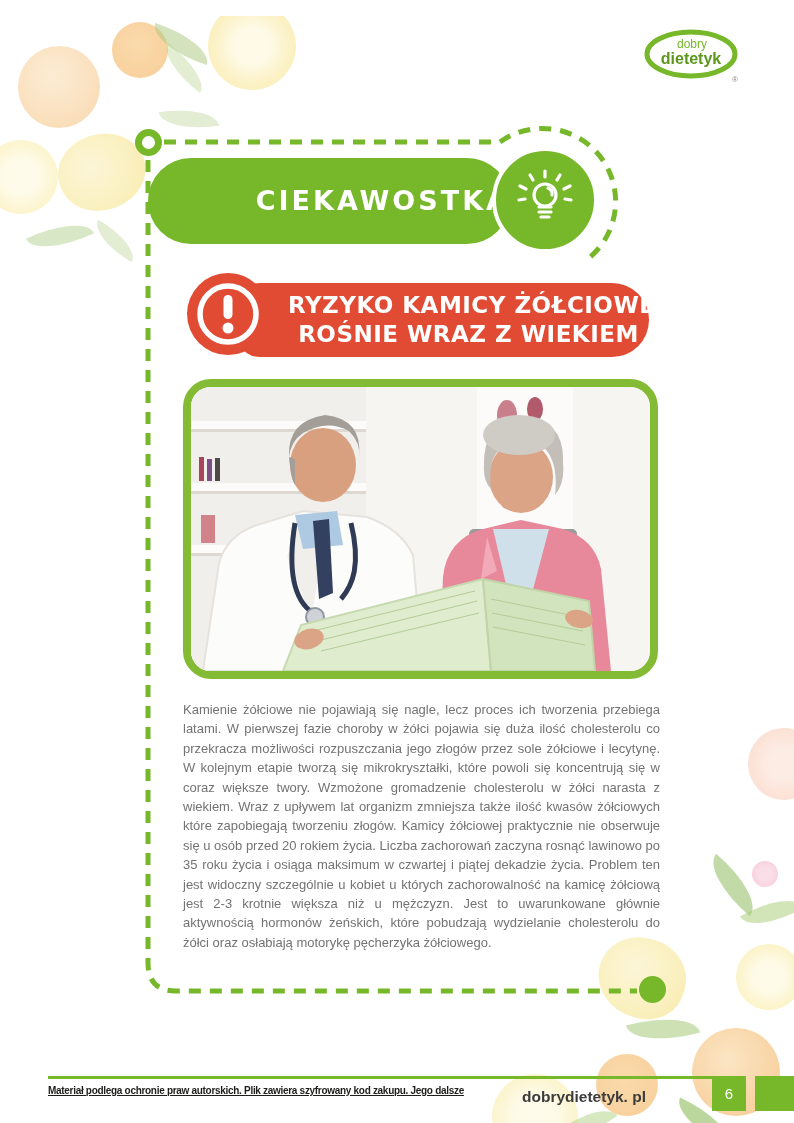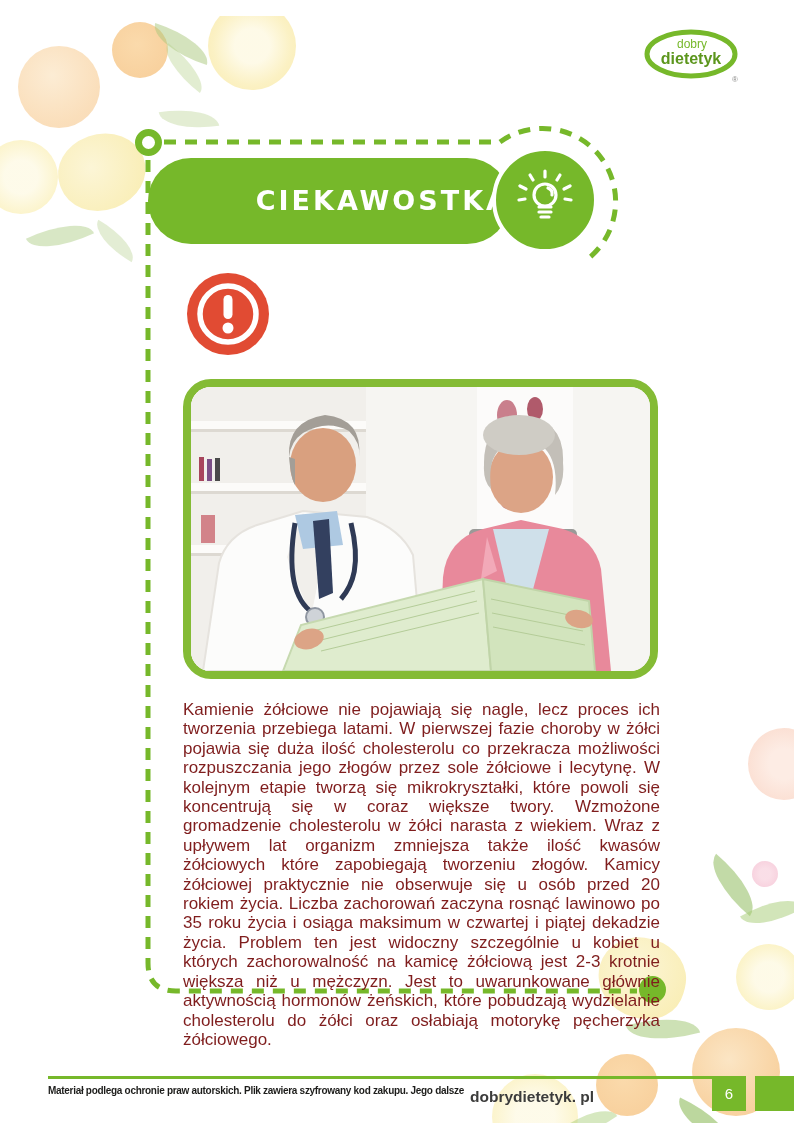--- a/index.html
+++ b/index.html
@@ -63,26 +63,26 @@
     background:#e14b33; border-radius:50%;
   }
   
   .photo-frame {
     position:absolute; left:183px; top:363px; width:475px; height:300px; z-index:2;
     border:8px solid #84bb35; border-radius:28px; overflow:hidden; background:#f5f4f2;
   }
   
   .article {
     position:absolute; left:183px; top:684px; width:477px; z-index:2;
-    color:#7f1d1d; font-size:17px; line-height:19.4px; text-align:justify;
+    color:#737373; font-size:13px; line-height:19.4px; text-align:justify;
   }
   
   .footer-line { position:absolute; left:48px; top:1060px; width:664px; height:3px; background:#76b82a; z-index:3; }
-  .legal { position:absolute; left:48px; top:1067px; z-index:3; color:#1d1d1b; font-weight:700; font-size:10px; letter-spacing:-0.3px; line-height:16px; white-space:nowrap; }
-  .site { position:absolute; left:470px; top:1072px; width:228px; text-align:left; z-index:3; color:#3c3c3b; font-weight:700; font-size:15.5px; }
+  .legal { position:absolute; left:48px; top:1067px; z-index:3; color:#1d1d1b; font-weight:700; font-size:10px; letter-spacing:-0.3px; line-height:16px; white-space:nowrap;text-decoration:underline; }
+  .site { position:absolute; left:470px; top:1072px; width:228px; text-align:center; z-index:3; color:#3c3c3b; font-weight:700; font-size:15.5px; }
   .pagenum { position:absolute; left:712px; top:1060px; width:34px; height:35px; background:#76b82a; z-index:3;
              color:#fff; font-size:15px; text-align:center; line-height:35px; }
   .edge-block { position:absolute; left:755px; top:1060px; width:39px; height:35px; background:#76b82a; z-index:3; }
 </style>
 </head>
 <body>
 
 <div class="page">
 
   <div class="decor fruit o-large" style="left:18px;top:30px;width:82px;height:82px;opacity:.4;"></div>
@@ -140,20 +140,24 @@
         <line x1="21" y1="13" x2="18" y2="8"></line>
         <line x1="45" y1="13" x2="48" y2="8"></line>
         <line x1="14" y1="22" x2="8" y2="19"></line>
         <line x1="52" y1="22" x2="58" y2="19"></line>
         <line x1="13" y1="32" x2="7" y2="33"></line>
         <line x1="53" y1="32" x2="59" y2="33"></line>
       </g>
     </svg>
   </div>
 
+  <div class="alert-banner">
+    <div>RYZYKO KAMICY ŻÓŁCIOWEJ</div>
+    <div>ROŚNIE WRAZ Z WIEKIEM</div>
+  </div>
   <div class="alert-icon">
     <svg width="82" height="82" viewBox="0 0 82 82">
       <circle cx="41" cy="41" r="28" fill="none" stroke="#fff" stroke-width="5.5"></circle>
       <rect x="36.5" y="22" width="9" height="24" rx="4.5" fill="#fff"></rect>
       <circle cx="41" cy="55" r="5.5" fill="#fff"></circle>
     </svg>
   </div>
 
   <div class="photo-frame">
     <svg width="459" height="284" viewBox="0 0 459 284">

